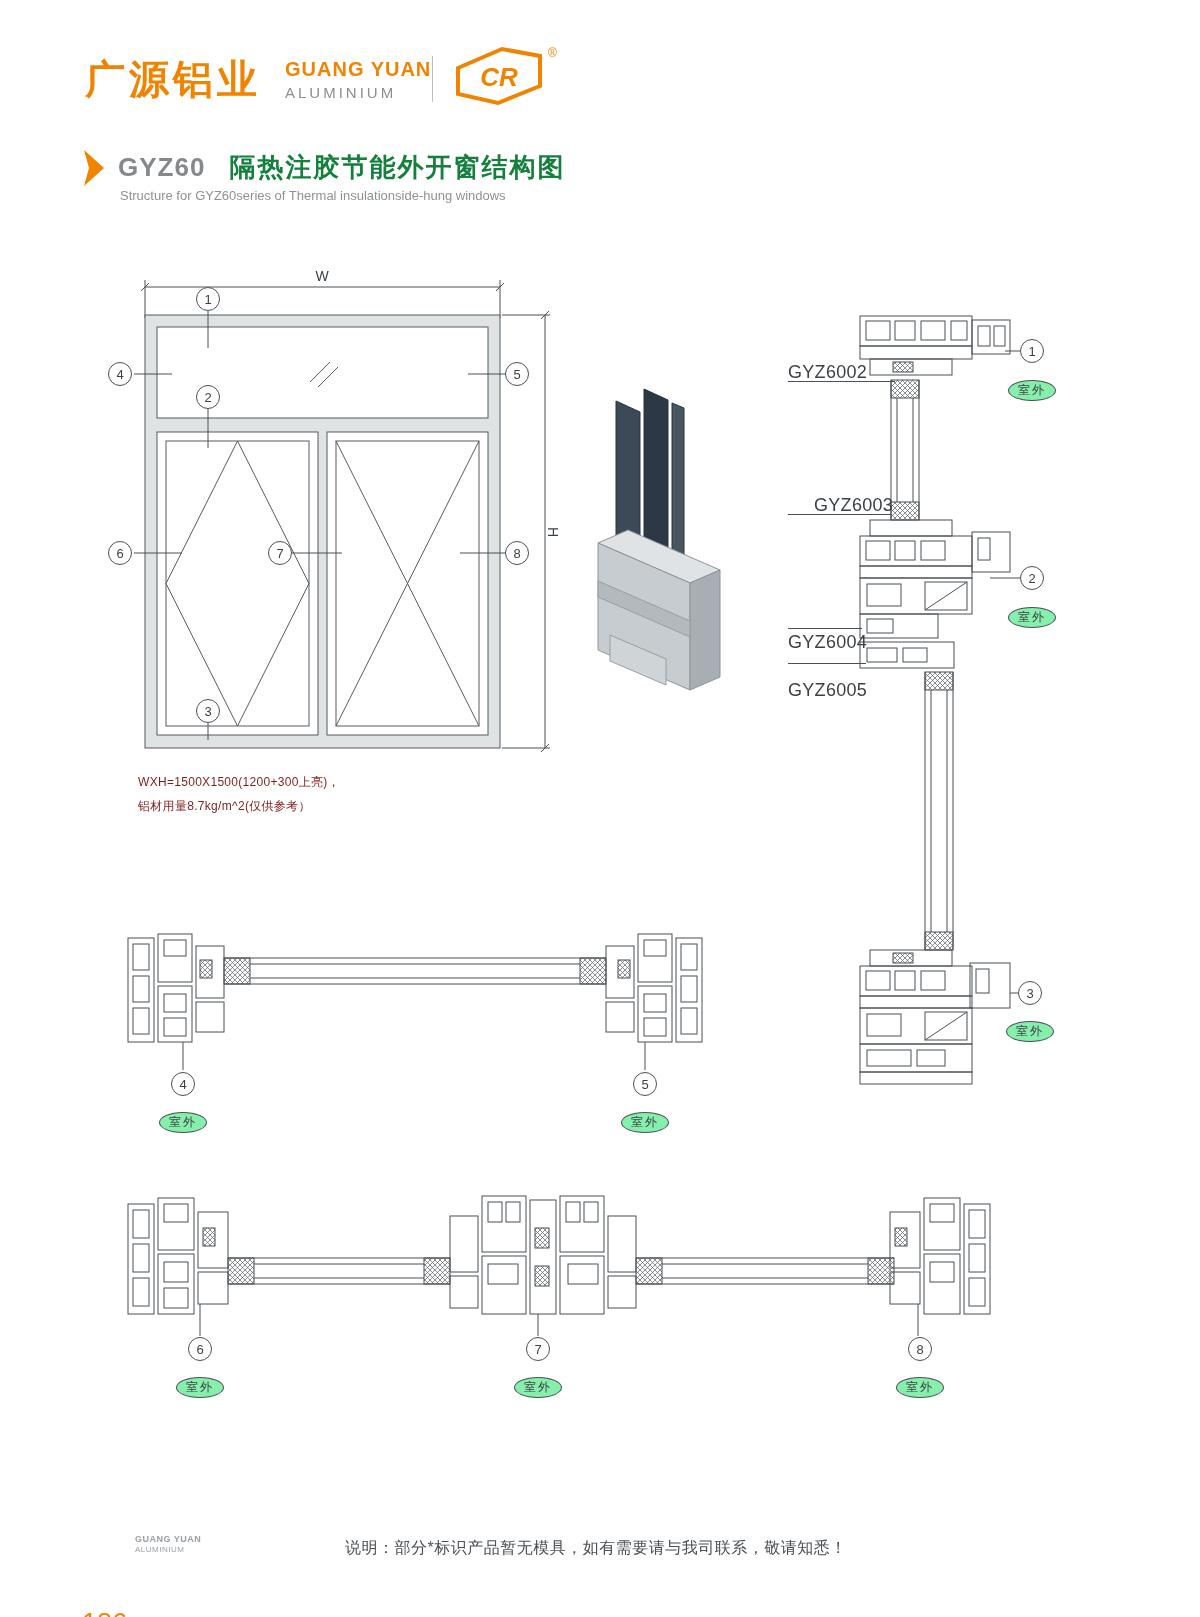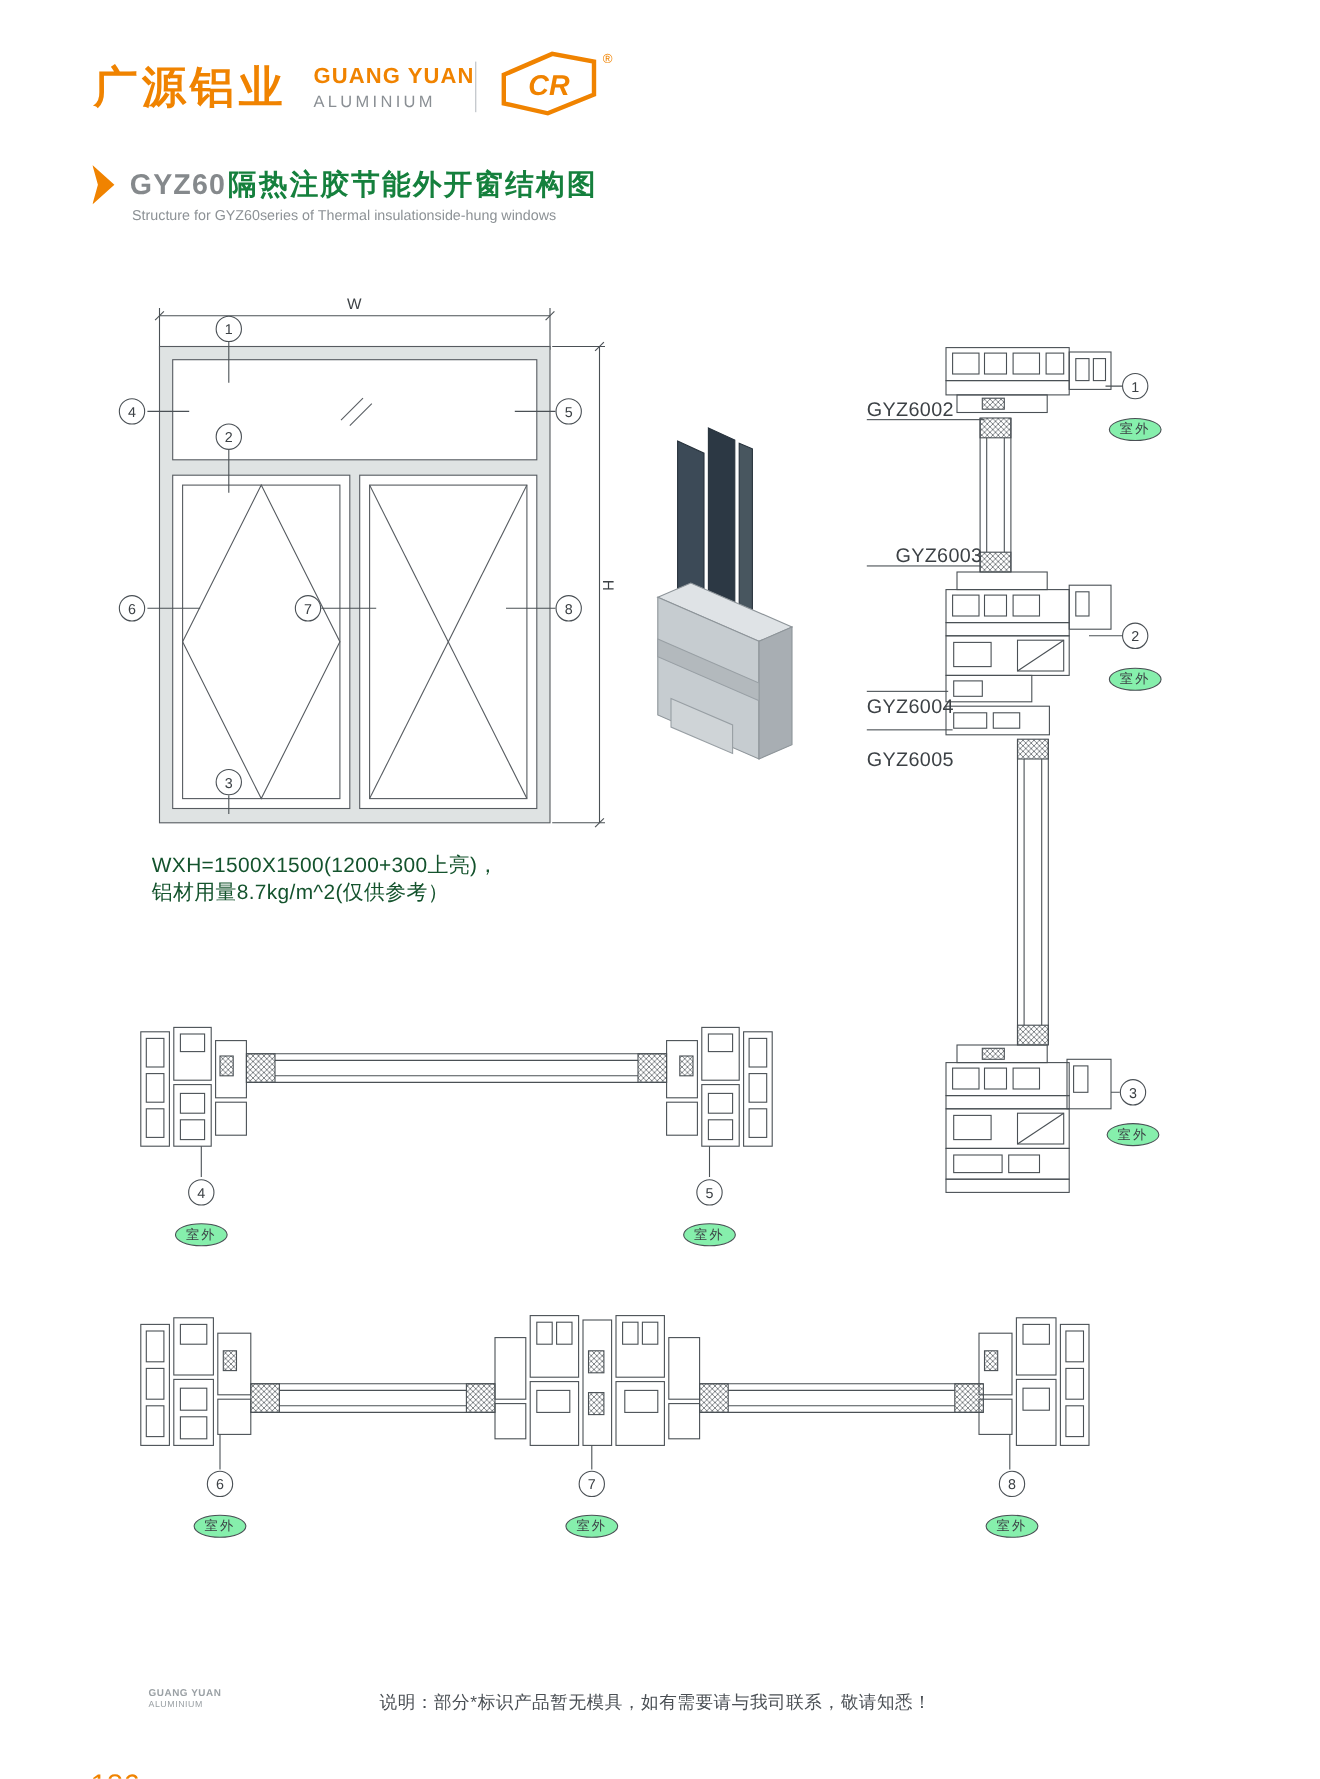--- a/index.html
+++ b/index.html
@@ -9,33 +9,33 @@
   .abs{position:absolute}
   svg{display:block}
   
   .brand-cn{position:absolute;left:85px;top:52px;font-size:40px;font-weight:bold;color:#f08300;letter-spacing:4px}
   .brand-en{position:absolute;left:285px;top:58px;font-size:20px;font-weight:bold;color:#f08300;letter-spacing:1px}
   .brand-sub{position:absolute;left:285px;top:84px;font-size:15px;color:#8a8f94;letter-spacing:3px}
   .divider{position:absolute;left:432px;top:56px;width:1px;height:46px;background:#b9bec2}
   .regmark{position:absolute;left:548px;top:46px;font-size:12px;color:#f08300}
   
   .title-main{position:absolute;left:118px;top:150px;font-size:26px;font-weight:bold;white-space:nowrap}
-  .title-series{color:#85898c;margin-right:2px;letter-spacing:1px}
+  .title-series{color:#85898c;margin-right:24px;letter-spacing:1px}
   .title-name{color:#15803d;letter-spacing:2px}
   .subtitle{position:absolute;left:120px;top:188px;font-size:13px;color:#8d9296}
   
   .callout{position:absolute;width:24px;height:24px;border:1.5px solid #4a5055;border-radius:50%;
            background:#fff;display:flex;align-items:center;justify-content:center;
            font-size:13px;color:#3c4145;z-index:5}
   .outdoor{position:absolute;width:48px;height:21px;border:1.5px solid #4a5055;border-radius:50%;
            background:#86efac;display:flex;align-items:center;justify-content:center;
            font-size:12px;color:#3c4145;letter-spacing:2px;z-index:5}
   .lead{position:absolute;background:#4a5055;z-index:4}
   .gyz{position:absolute;font-size:18px;color:#3c4145;letter-spacing:.3px;z-index:5}
-  .spec{position:absolute;font-size:19px;color:#14532d;letter-spacing:.3px}
+  .spec{position:absolute;font-size:12px;color:#7f1d1d;letter-spacing:.3px}
   
   .page-num{position:absolute;left:82px;top:1608px;font-size:27px;font-weight:normal;color:#f08300}
   .foot-brand-en{position:absolute;left:135px;top:1534px;font-size:9px;font-weight:bold;color:#9aa0a4;letter-spacing:.5px}
   .foot-brand-sub{position:absolute;left:135px;top:1545px;font-size:8px;color:#9aa0a4;letter-spacing:.5px}
   .foot-note{position:absolute;left:345px;top:1538px;font-size:16px;color:#4a4f54;letter-spacing:.5px}
 </style>
 </head>
 <body>
 
 <div class="page">

